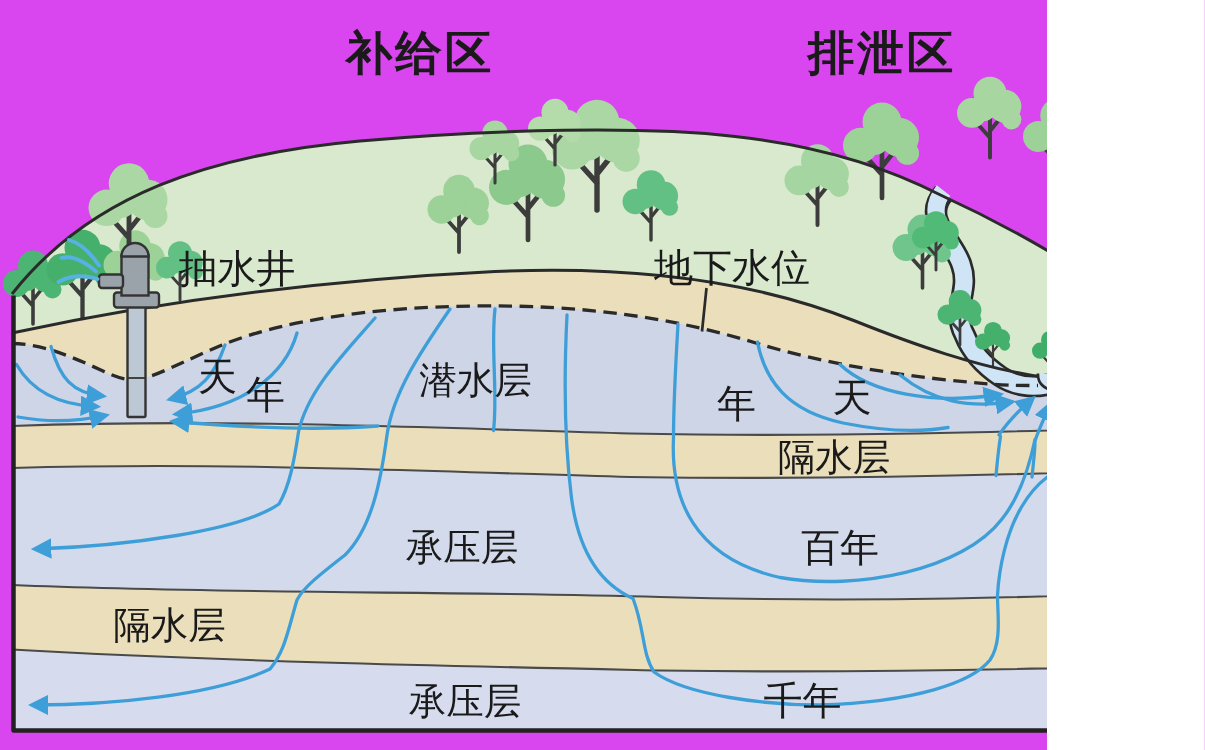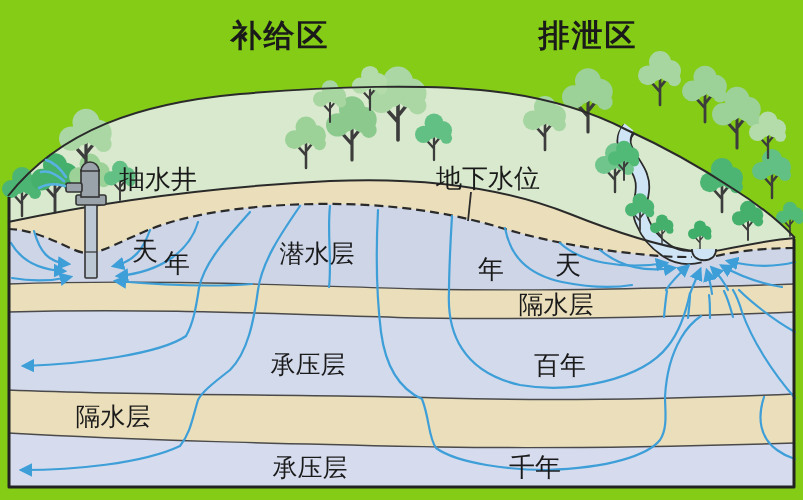--- a/index.html
+++ b/index.html
@@ -1,16 +1,16 @@
 <!DOCTYPE html>
 <html style="--hill_green: #d8e9cd; --soil_tan: #ebdfbb; --aquifer_unconfined: #cdd5e7; --aquifer_confined: #d3daec; --aquifer_deep: #d6dcee; --river_blue: #cfe4f4; --flow_blue: #3e9fd8; --spray_blue: #57b1e3; --line_dark: #2a2a2a; --layer_line: #4a4a4a; --pump_gray: #9aa2aa; --pipe_gray: #bcc9d4; --trunk: #3c3c3c;"><head>
 <meta charset="utf-8">
 <style>
   html,body{margin:0;padding:0;background:#ffffff;}
-  .stage{position:relative;width:803px;height:500px;background:#84cc16;overflow:hidden;
+  .stage{position:relative;width:698px;height:500px;background:#d946ef;overflow:hidden;
          font-family:"Liberation Sans","DejaVu Sans",sans-serif;}
   svg{display:block}
   .hill{fill:var(--hill_green)}
   .soil{fill:var(--soil_tan)}
   .aq-un{fill:var(--aquifer_unconfined)}
   .aq-c1{fill:var(--aquifer_confined)}
   .aq-c2{fill:var(--aquifer_deep)}
   .outline{fill:none;stroke:var(--line_dark);stroke-width:2;stroke-linejoin:round}
   .layerline{fill:none;stroke:var(--layer_line);stroke-width:1.4}
   .wt-dash{fill:none;stroke:var(--line_dark);stroke-width:2.2;stroke-dasharray:9 5}

